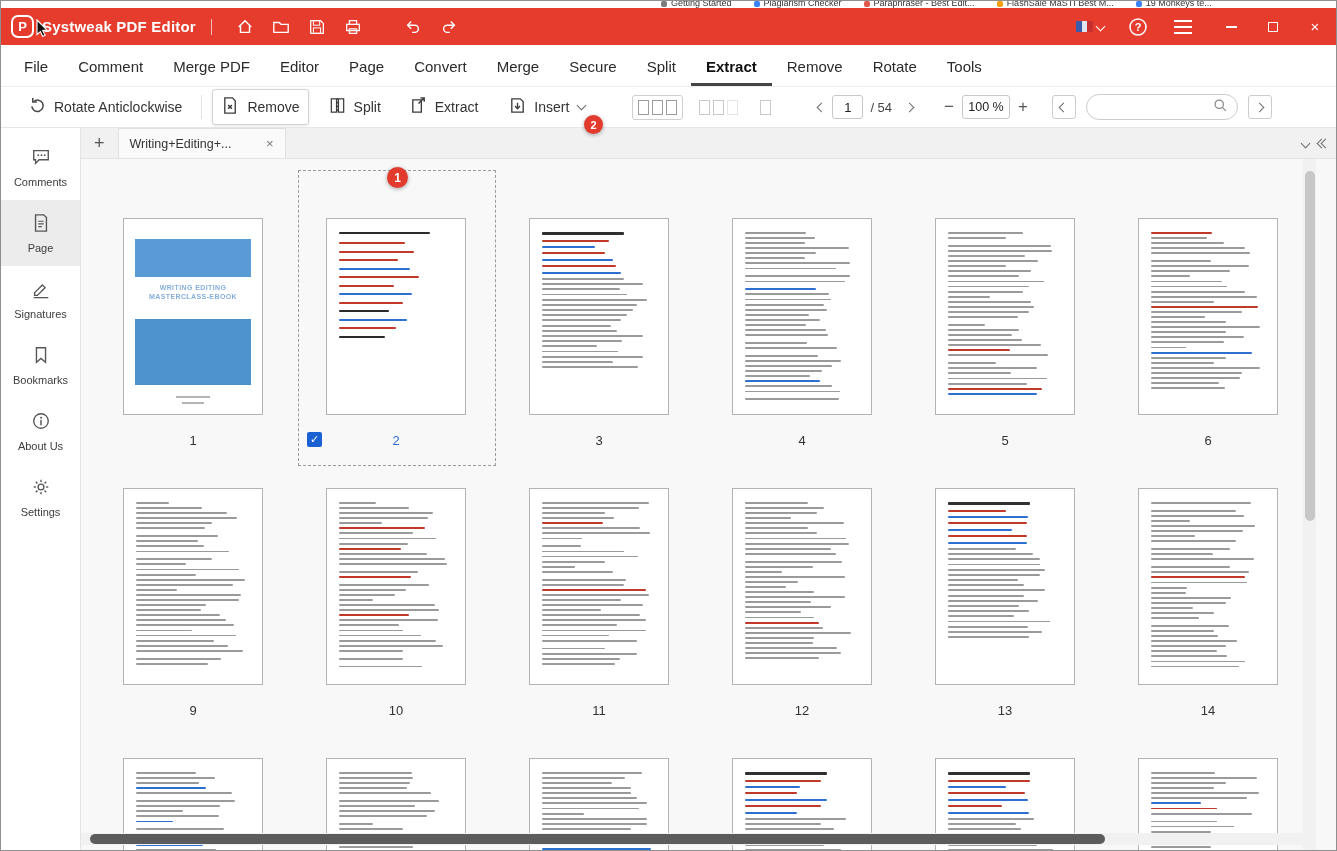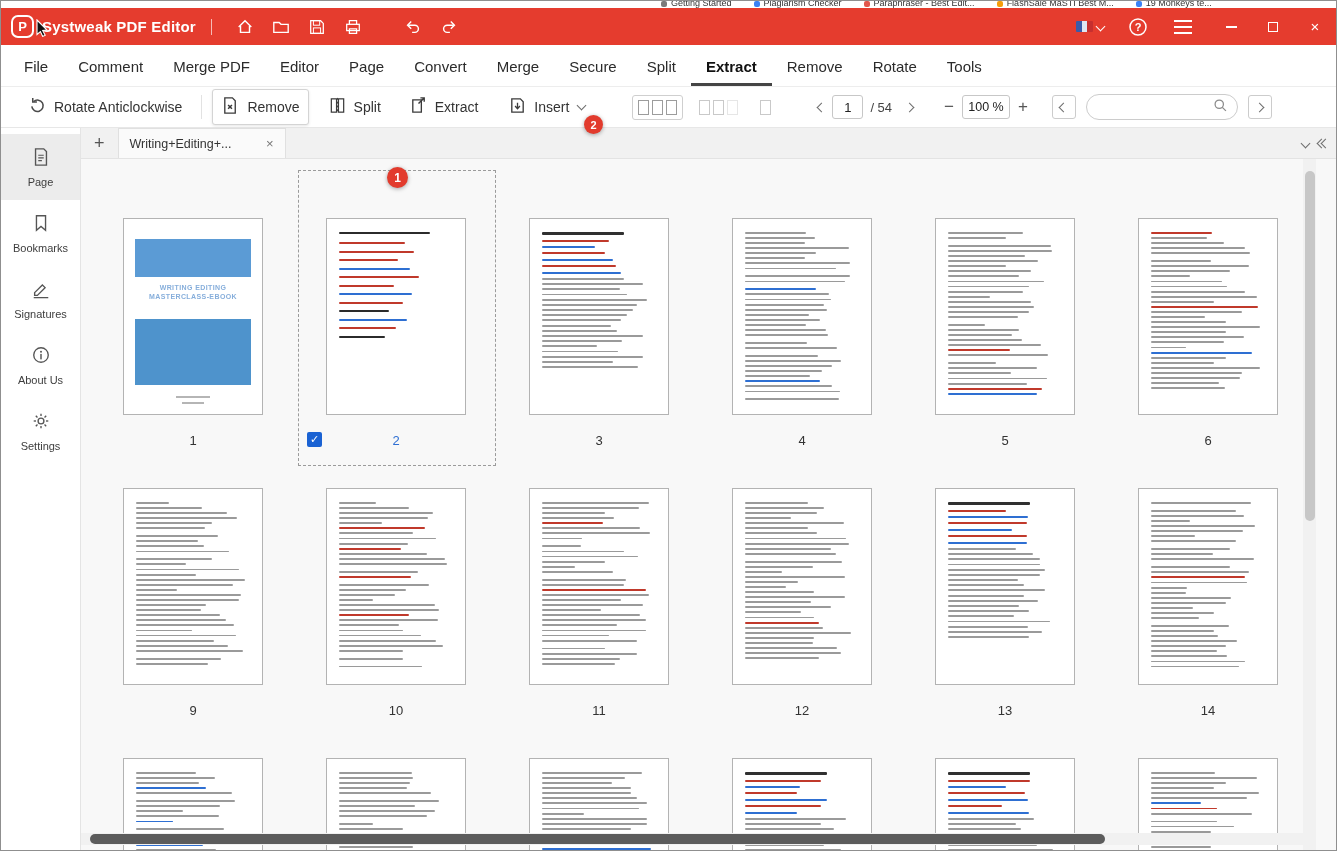--- a/index.html
+++ b/index.html
@@ -300,39 +300,48 @@
     <div class="tabbar-right">
       <span class="chev d gray"></span>
       <span class="dblchev">
           <span class="chev l gray"></span>
           <span class="chev l gray"></span>
         </span>
     </div>
   </div>
 
   <div class="sidebar" id="sidebar">
+      <div class="side-item">
+        <span><svg viewBox="0 0 22 22" width="20" height="20">
+            <path d="M3 4h16v10H9l-4 4v-4H3z" fill="none" stroke="#555" stroke-width="1.5"></path>
+            <circle cx="8" cy="9" r="1" fill="#555"></circle>
+            <circle cx="11.5" cy="9" r="1" fill="#555"></circle>
+            <circle cx="15" cy="9" r="1" fill="#555"></circle>
+          </svg></span>
+        <span>Comments</span>
+      </div>
       <div class="side-item active">
         <span><svg viewBox="0 0 22 22" width="20" height="20">
             <path d="M5 2h9l3 3v15H5z" fill="none" stroke="#555" stroke-width="1.5"></path>
             <path d="M8 9h6M8 12h6M8 15h4" stroke="#555" stroke-width="1.2"></path>
           </svg></span>
         <span>Page</span>
       </div>
       <div class="side-item">
         <span><svg viewBox="0 0 22 22" width="20" height="20">
-            <path d="M6 3h10v16l-5-4.2L6 19z" fill="none" stroke="#555" stroke-width="1.5"></path>
-          </svg></span>
-        <span>Bookmarks</span>
+            <path d="M4 15l8.5-8.5 3 3L7 18H4z" fill="none" stroke="#555" stroke-width="1.5"></path>
+            <path d="M3 20.5h16" stroke="#555" stroke-width="1.4"></path>
+          </svg></span>
+        <span>Signatures</span>
       </div>
       <div class="side-item">
         <span><svg viewBox="0 0 22 22" width="20" height="20">
-            <path d="M4 15l8.5-8.5 3 3L7 18H4z" fill="none" stroke="#555" stroke-width="1.5"></path>
-            <path d="M3 20.5h16" stroke="#555" stroke-width="1.4"></path>
-          </svg></span>
-        <span>Signatures</span>
+            <path d="M6 3h10v16l-5-4.2L6 19z" fill="none" stroke="#555" stroke-width="1.5"></path>
+          </svg></span>
+        <span>Bookmarks</span>
       </div>
       <div class="side-item">
         <span><svg viewBox="0 0 22 22" width="20" height="20">
             <circle cx="11" cy="11" r="8" fill="none" stroke="#555" stroke-width="1.5"></circle>
             <circle cx="11" cy="7.4" r="1.1" fill="#555"></circle>
             <rect x="10.2" y="9.8" width="1.6" height="6" fill="#555"></rect>
           </svg></span>
         <span>About Us</span>
       </div>
       <div class="side-item">

